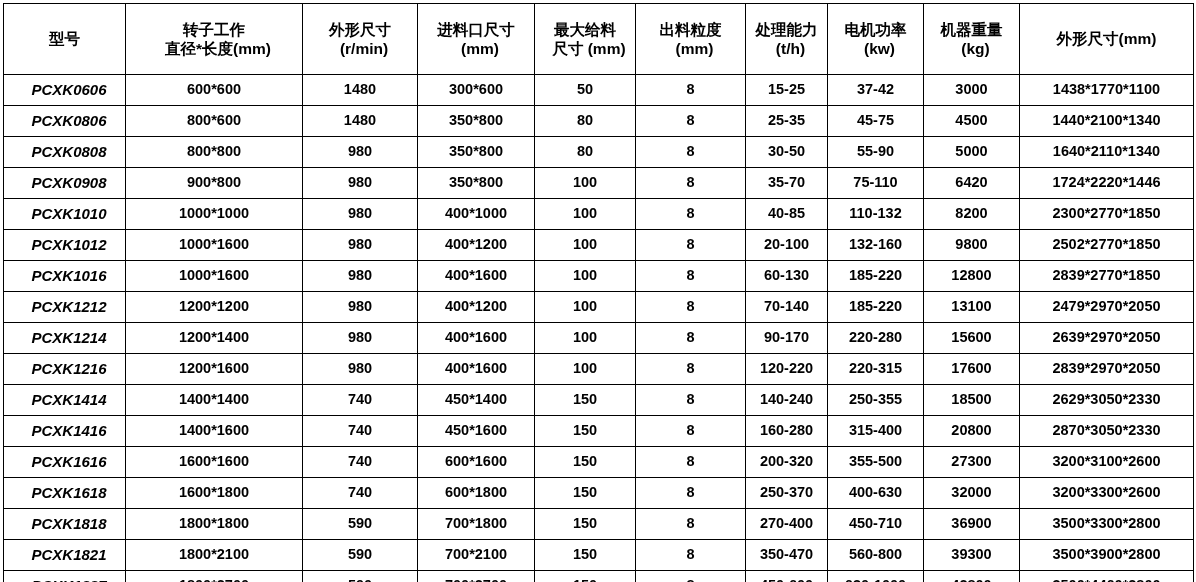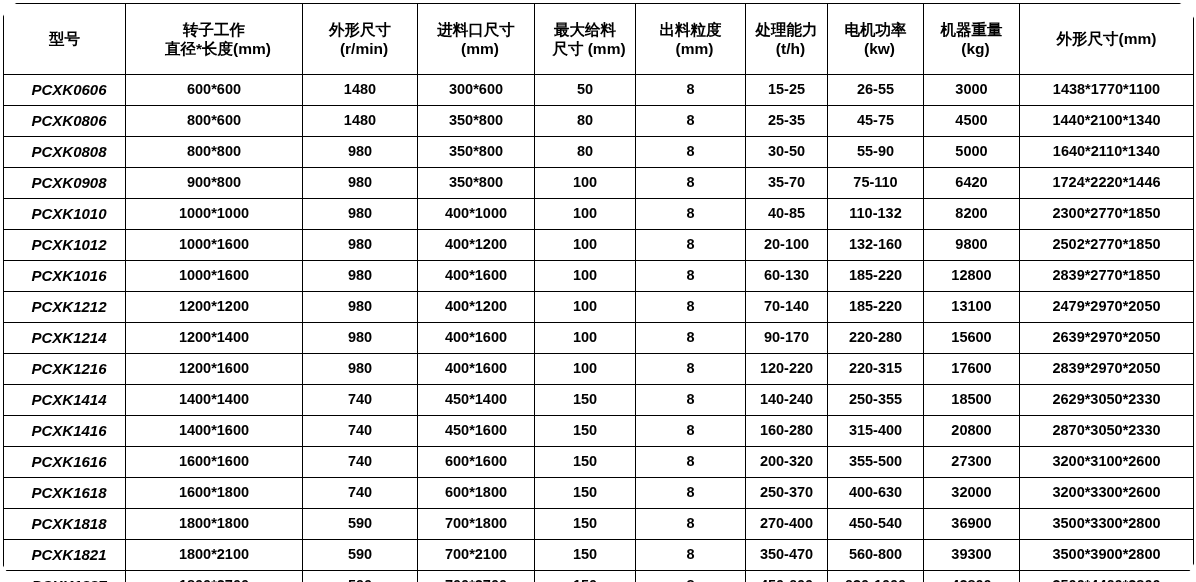--- a/index.html
+++ b/index.html
@@ -10,21 +10,20 @@
   body {
     font-family: "Liberation Sans", sans-serif;
   }
   .sheet {
     width: 1196px;
     height: 582px;
     position: relative;
     background: #ffffff;
     box-sizing: border-box;
     overflow: hidden;
-    border-radius: 29px;
   }
   table.spec {
     border-collapse: collapse;
     width: 1190px;
     margin: 3px 0 0 3px;
     table-layout: fixed;
     background: #fff;
   }
   table.spec th, table.spec td {
     border: 1px solid #000000;
@@ -129,21 +128,21 @@
     </thead>
     <tbody>
         <tr>
           <td class="model">PCXK0606</td>
           <td>600*600</td>
           <td>1480</td>
           <td>300*600</td>
           <td>50</td>
           <td>8</td>
           <td>15-25</td>
-          <td>26-55</td>
+          <td>37-42</td>
           <td>3000</td>
           <td>1438*1770*1100</td>
         </tr>
         <tr>
           <td class="model">PCXK0806</td>
           <td>800*600</td>
           <td>1480</td>
           <td>350*800</td>
           <td>80</td>
           <td>8</td>
@@ -297,21 +296,21 @@
           <td>3200*3300*2600</td>
         </tr>
         <tr>
           <td class="model">PCXK1818</td>
           <td>1800*1800</td>
           <td>590</td>
           <td>700*1800</td>
           <td>150</td>
           <td>8</td>
           <td>270-400</td>
-          <td>450-540</td>
+          <td>450-710</td>
           <td>36900</td>
           <td>3500*3300*2800</td>
         </tr>
         <tr>
           <td class="model">PCXK1821</td>
           <td>1800*2100</td>
           <td>590</td>
           <td>700*2100</td>
           <td>150</td>
           <td>8</td>

